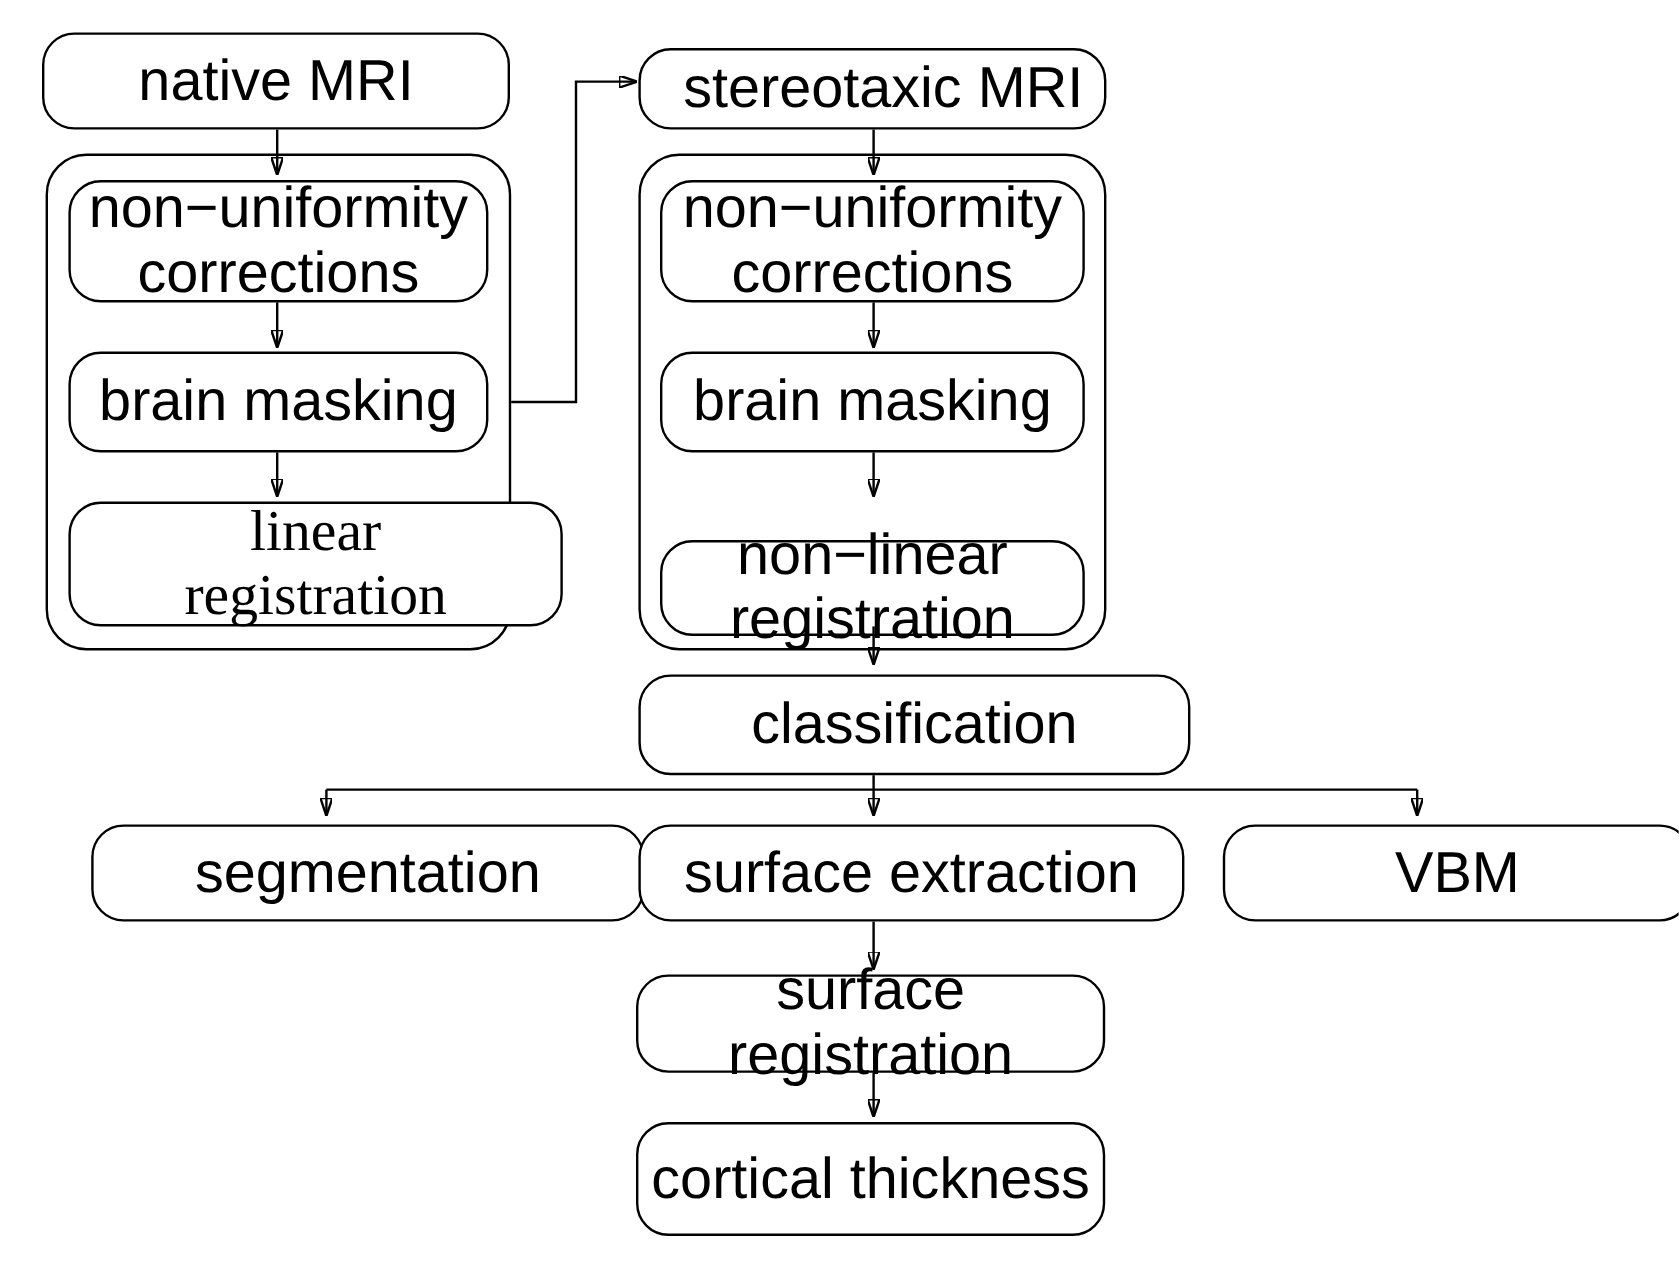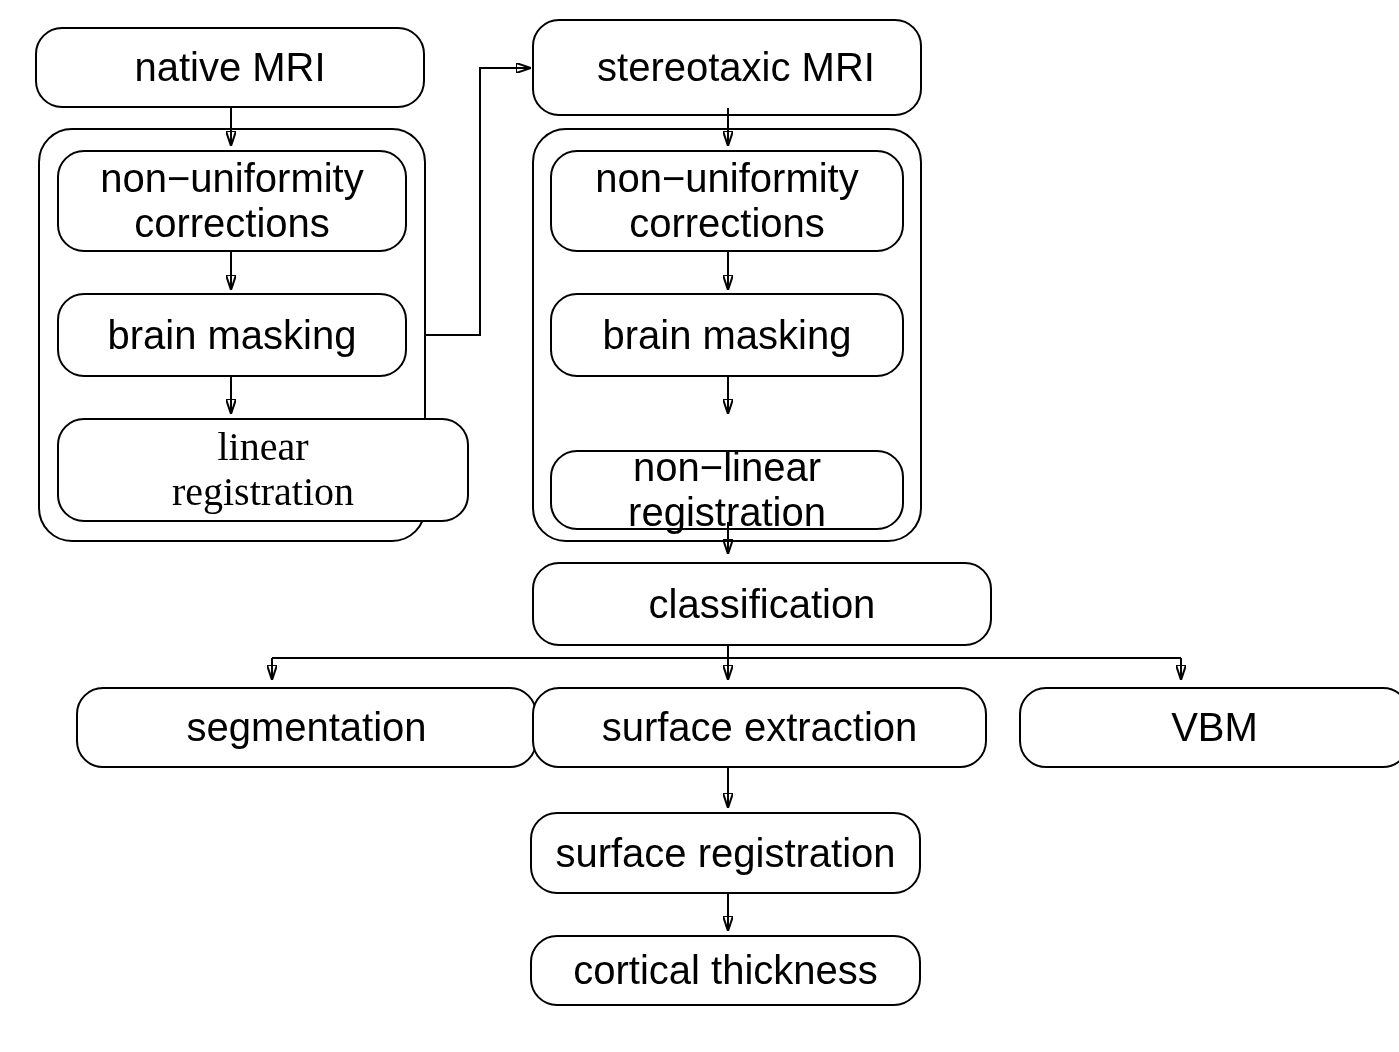--- a/index.html
+++ b/index.html
@@ -21,21 +21,21 @@
     border-radius: 27px;
     display: flex;
     align-items: center;
     justify-content: center;
   }
   .group {
     background: transparent;
     border-radius: 34px;
   }
   .label {
-    font-size: 40px;
+    font-size: 48px;
     line-height: 1.12;
     color: #000000;
     text-align: center;
     white-space: pre-line;
     letter-spacing: 0px;
   }
   svg.edges {
     position: absolute;
     left: 0; top: 0;
     pointer-events: none;
@@ -45,31 +45,31 @@
     stroke-width: 2;
     fill: none;
   }
 
   
   #native-mri          { left: 35px;  top: 27px;  width: 390px; height: 81px;  }
   #left-pipeline       { left: 38px;  top: 128px; width: 388px; height: 414px; }
   #l-nu                { left: 57px;  top: 150px; width: 350px; height: 102px; }
   #l-bm                { left: 57px;  top: 293px; width: 350px; height: 84px;  }
   #l-lr                { left: 57px;  top: 418px; width: 412px; height: 104px; font-family: Liberation Serif, serif; }
-  #stereotaxic-mri     { left: 532px; top: 19px;  width: 390px; height: 97px; padding-left: 18px;  }
+  #stereotaxic-mri     { left: 532px; top: 40px;  width: 390px; height: 68px; padding-left: 18px;  }
   #right-pipeline      { left: 532px; top: 128px; width: 390px; height: 414px; }
   #r-nu                { left: 550px; top: 150px; width: 354px; height: 102px; }
   #r-bm                { left: 550px; top: 293px; width: 354px; height: 84px;  }
   #r-nlr               { left: 550px; top: 418px; width: 354px; height: 80px; margin-top: 32px; }
   #classification      { left: 532px; top: 562px; width: 460px; height: 84px;  }
   #segmentation        { left: 76px;  top: 687px; width: 461px; height: 81px;  }
   #surface-extraction  { left: 532px; top: 687px; width: 455px; height: 81px;  }
   #vbm                 { left: 987px; top: 687px; width: 391px; height: 81px; margin-left: 32px;  }
   #surface-registration{ left: 530px; top: 812px; width: 391px; height: 82px;  }
-  #cortical-thickness  { left: 530px; top: 935px; width: 391px; height: 71px;  }
+  #cortical-thickness  { left: 530px; top: 935px; width: 391px; height: 95px;  }
 </style>
 </head>
 <body>
 
 <div class="canvas">
 
   <div class="group" id="left-pipeline"></div>
   <div class="group" id="right-pipeline"></div>
 
   <div class="node" id="native-mri">

